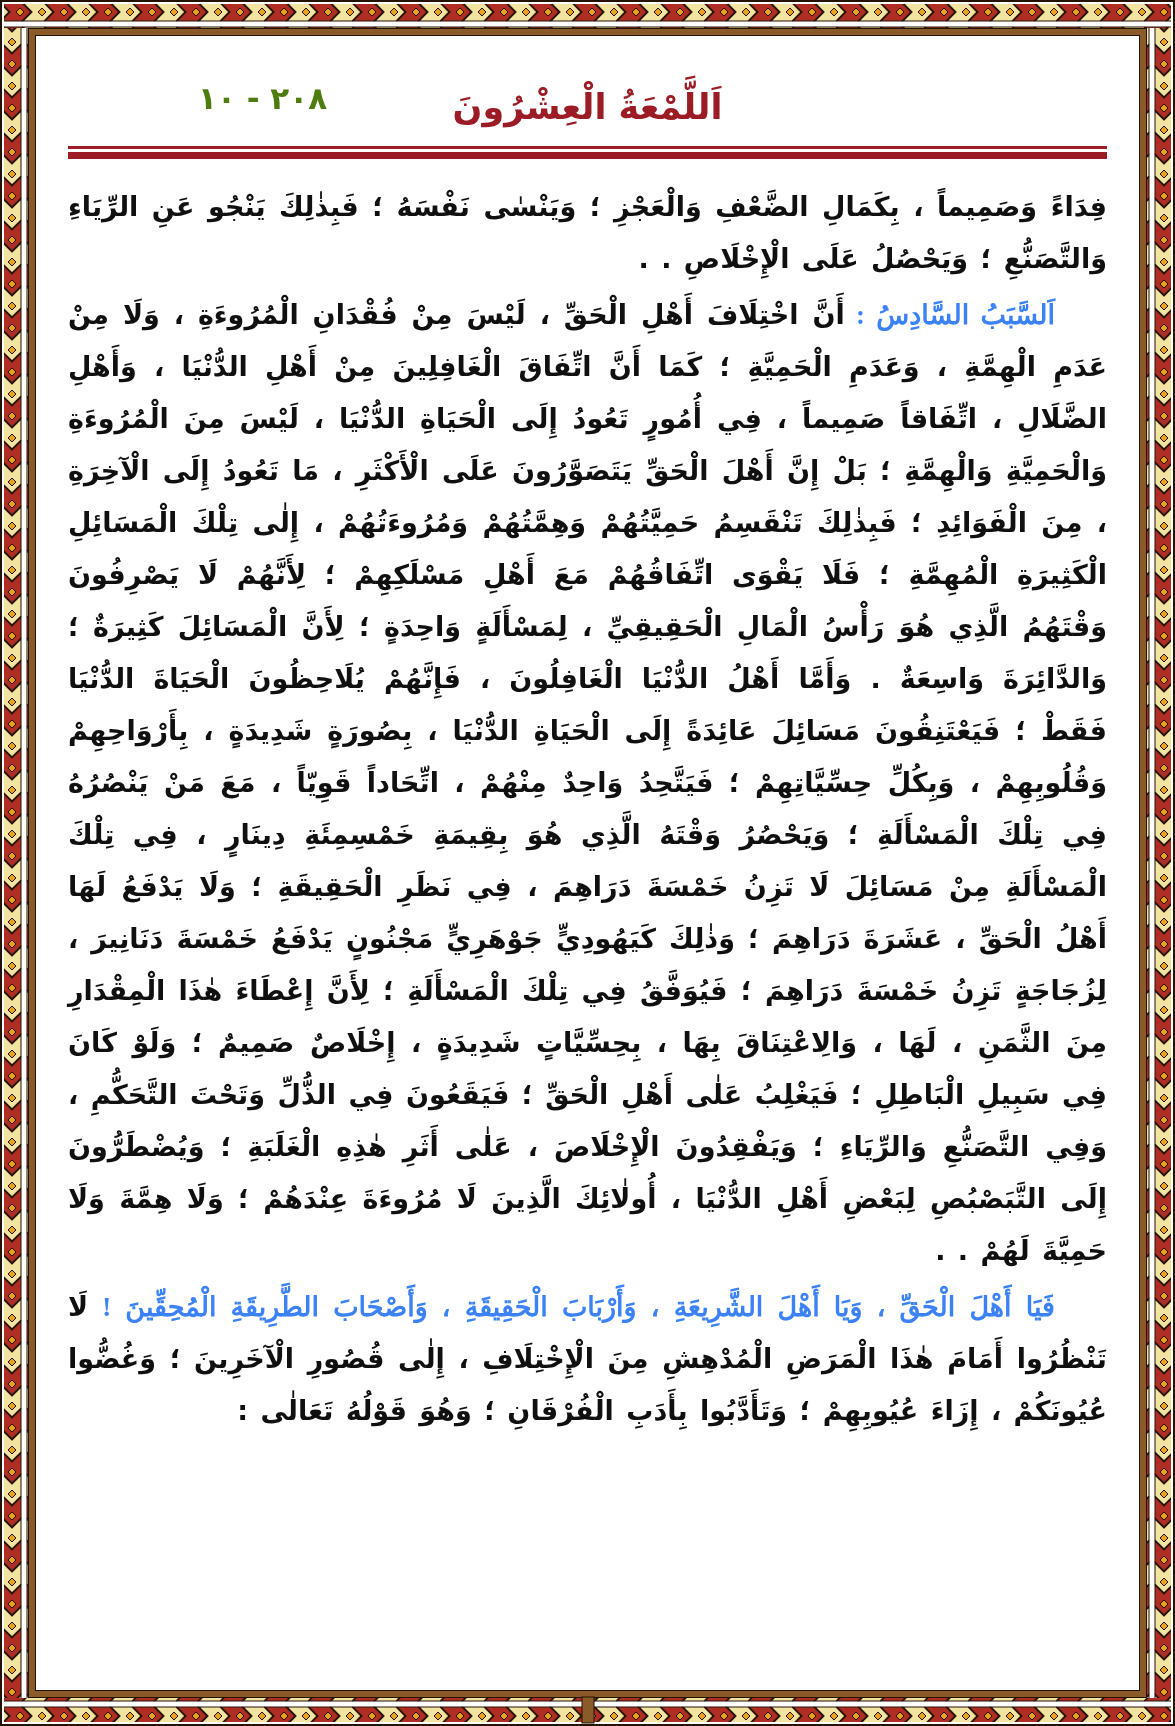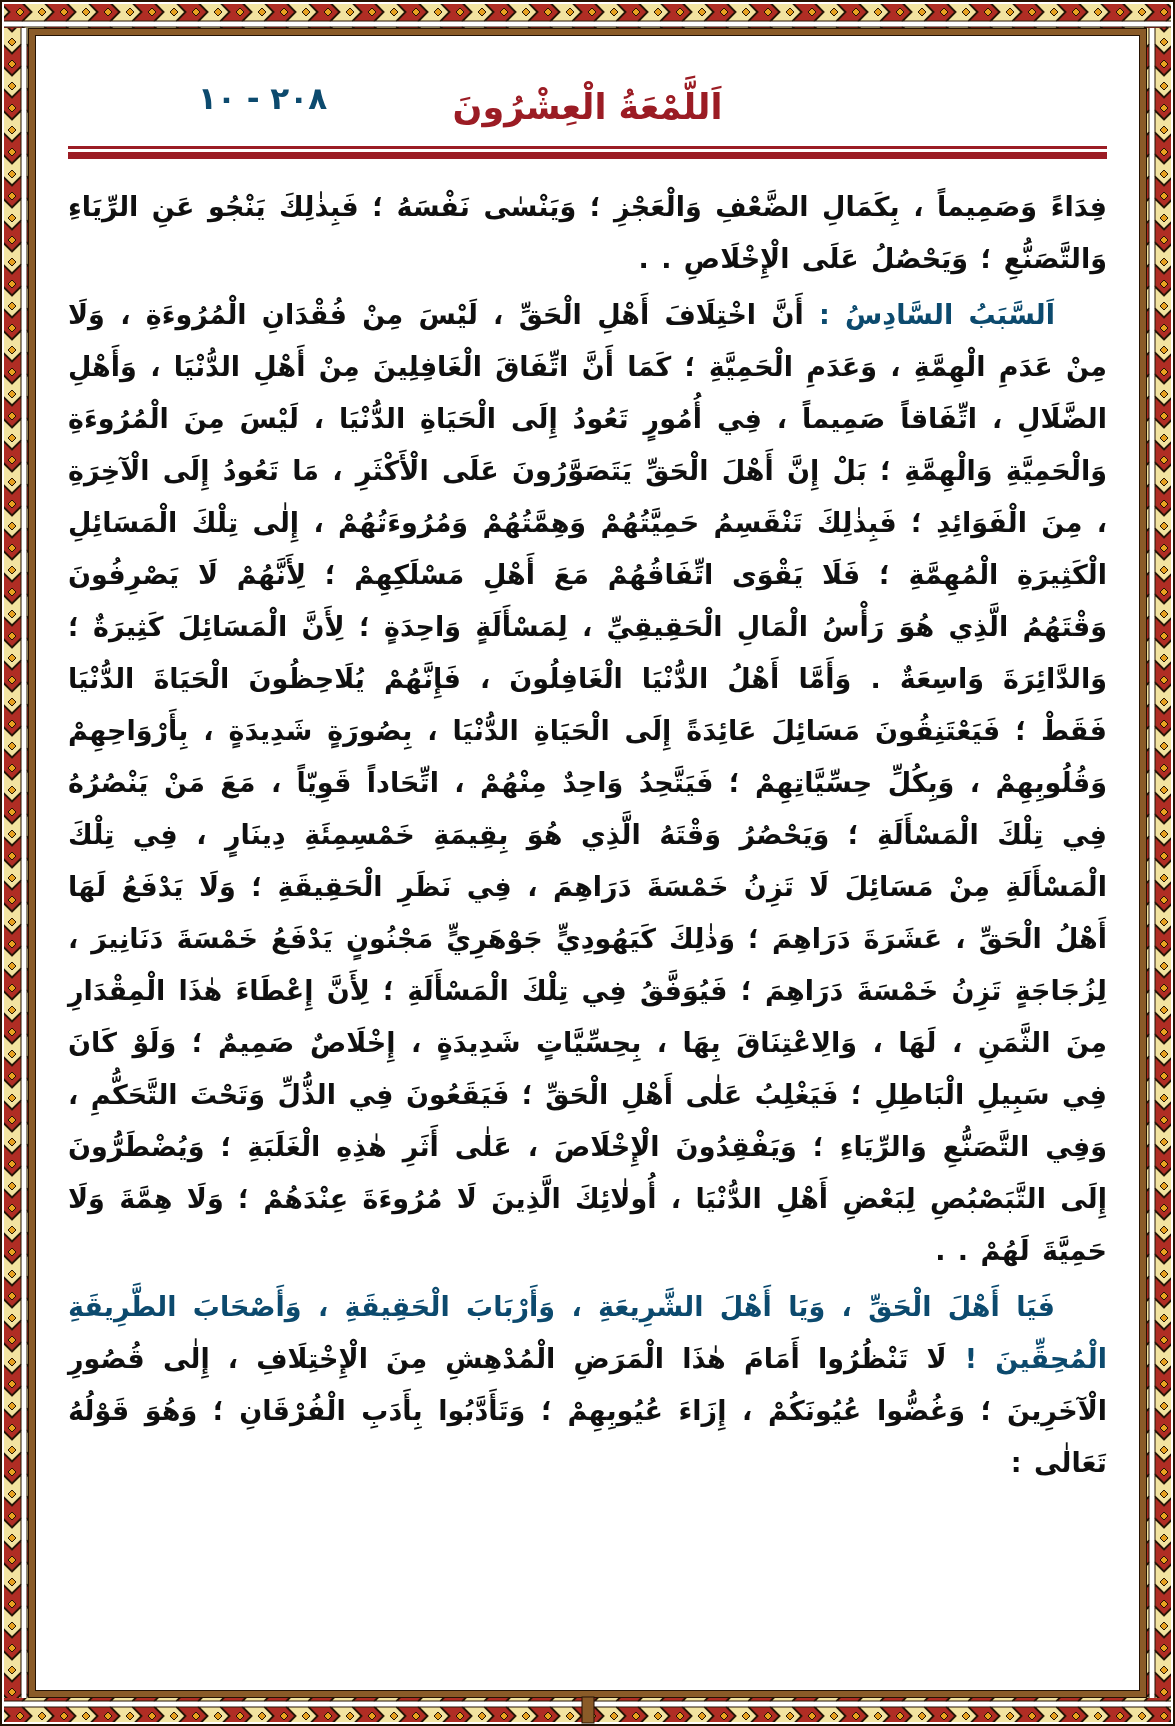--- a/index.html
+++ b/index.html
@@ -12,34 +12,34 @@
     position:absolute;top:36px;left:36px;right:36px;bottom:36px;
     box-sizing:border-box;padding:40px 32px 0 32px;direction:rtl;z-index:1;overflow:hidden;
   }
   .hdr{position:relative;height:56px;}
   .hdr-title{
     position:absolute;left:0;right:0;top:0;text-align:center;
     font-size:35px;font-weight:bold;color:#9b1c24;letter-spacing:1px;margin-top:11px;
   }
   .hdr-num{
     position:absolute;right:auto;left:130px;top:4px;
-    font-size:31px;font-weight:bold;color:#0c4a6e;direction:rtl;
+    font-size:31px;font-weight:bold;color:#4d7c0f;direction:rtl;
   }
   .hdr-rule{margin-top:14px;}
   .rule-thin{height:3px;background:#9b1c24;}
   .rule-thick{height:7px;background:#9b1c24;margin-top:3px;}
   .body-text{margin-top:22px;}
   .para{
     margin:0;padding:0;color:#101010;font-size:27px;font-weight:bold;
     line-height:52px;text-align:justify;text-justify:inter-word;
     word-spacing:3px;
   }
   .para + .para{margin-top:4px;}
   .para.indent{text-indent:52px;}
-  .t-red{color:#0c4a6e;}
+  .t-red{color:#3b82f6;font-family:Liberation Serif, serif;}
 </style>
 </head>
 <body>
 
 <svg class="frame-svg" width="1175" height="1726" viewBox="0 0 1175 1726" aria-hidden="true">
   <defs>
     <pattern id="chainH" width="44" height="24" patternUnits="userSpaceOnUse">
       <rect width="44" height="24" fill="#ffffff"></rect>
       <path d="M-21,3 L0,3 L9,12 L0,21 L-21,21 L-12,12 Z" fill="#f2e3a0" stroke="#241304" stroke-width="1.2"></path>
       <path d="M1,3 L22,3 L31,12 L22,21 L1,21 L10,12 Z" fill="#b02d24" stroke="#241304" stroke-width="1.2"></path>

